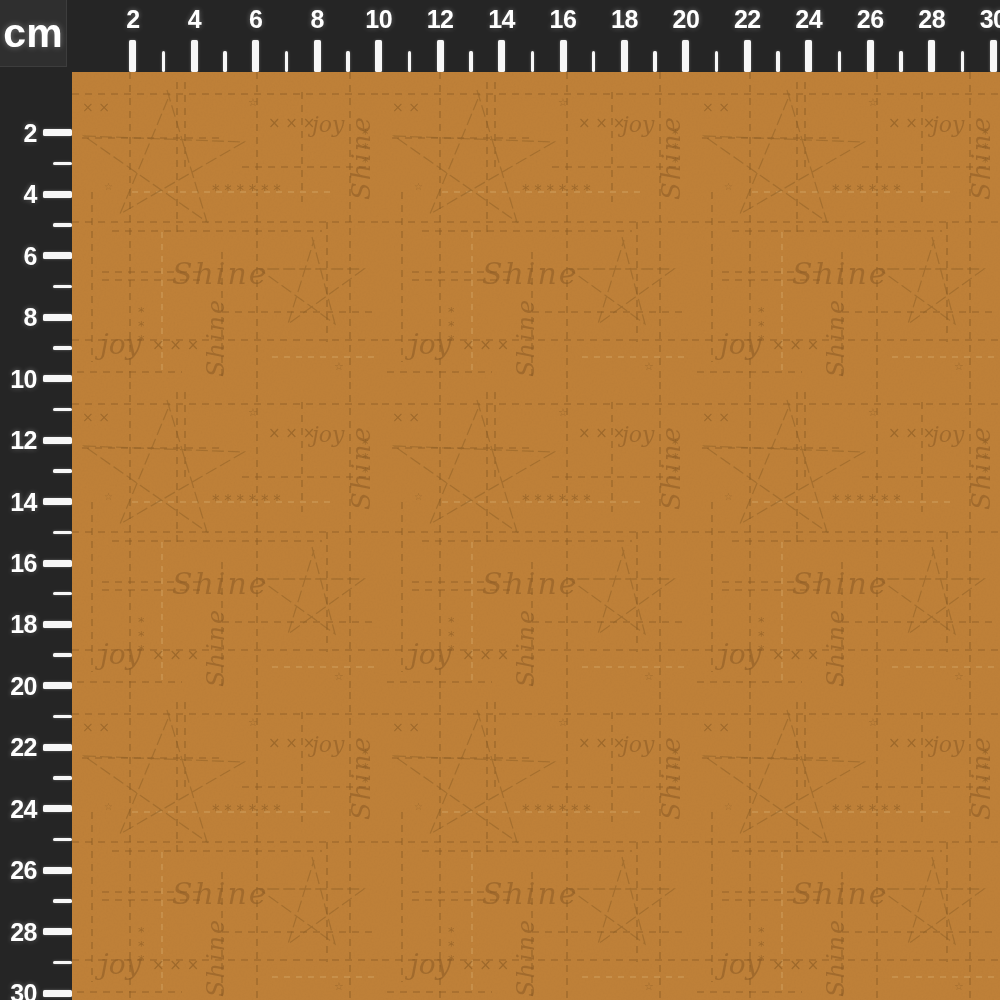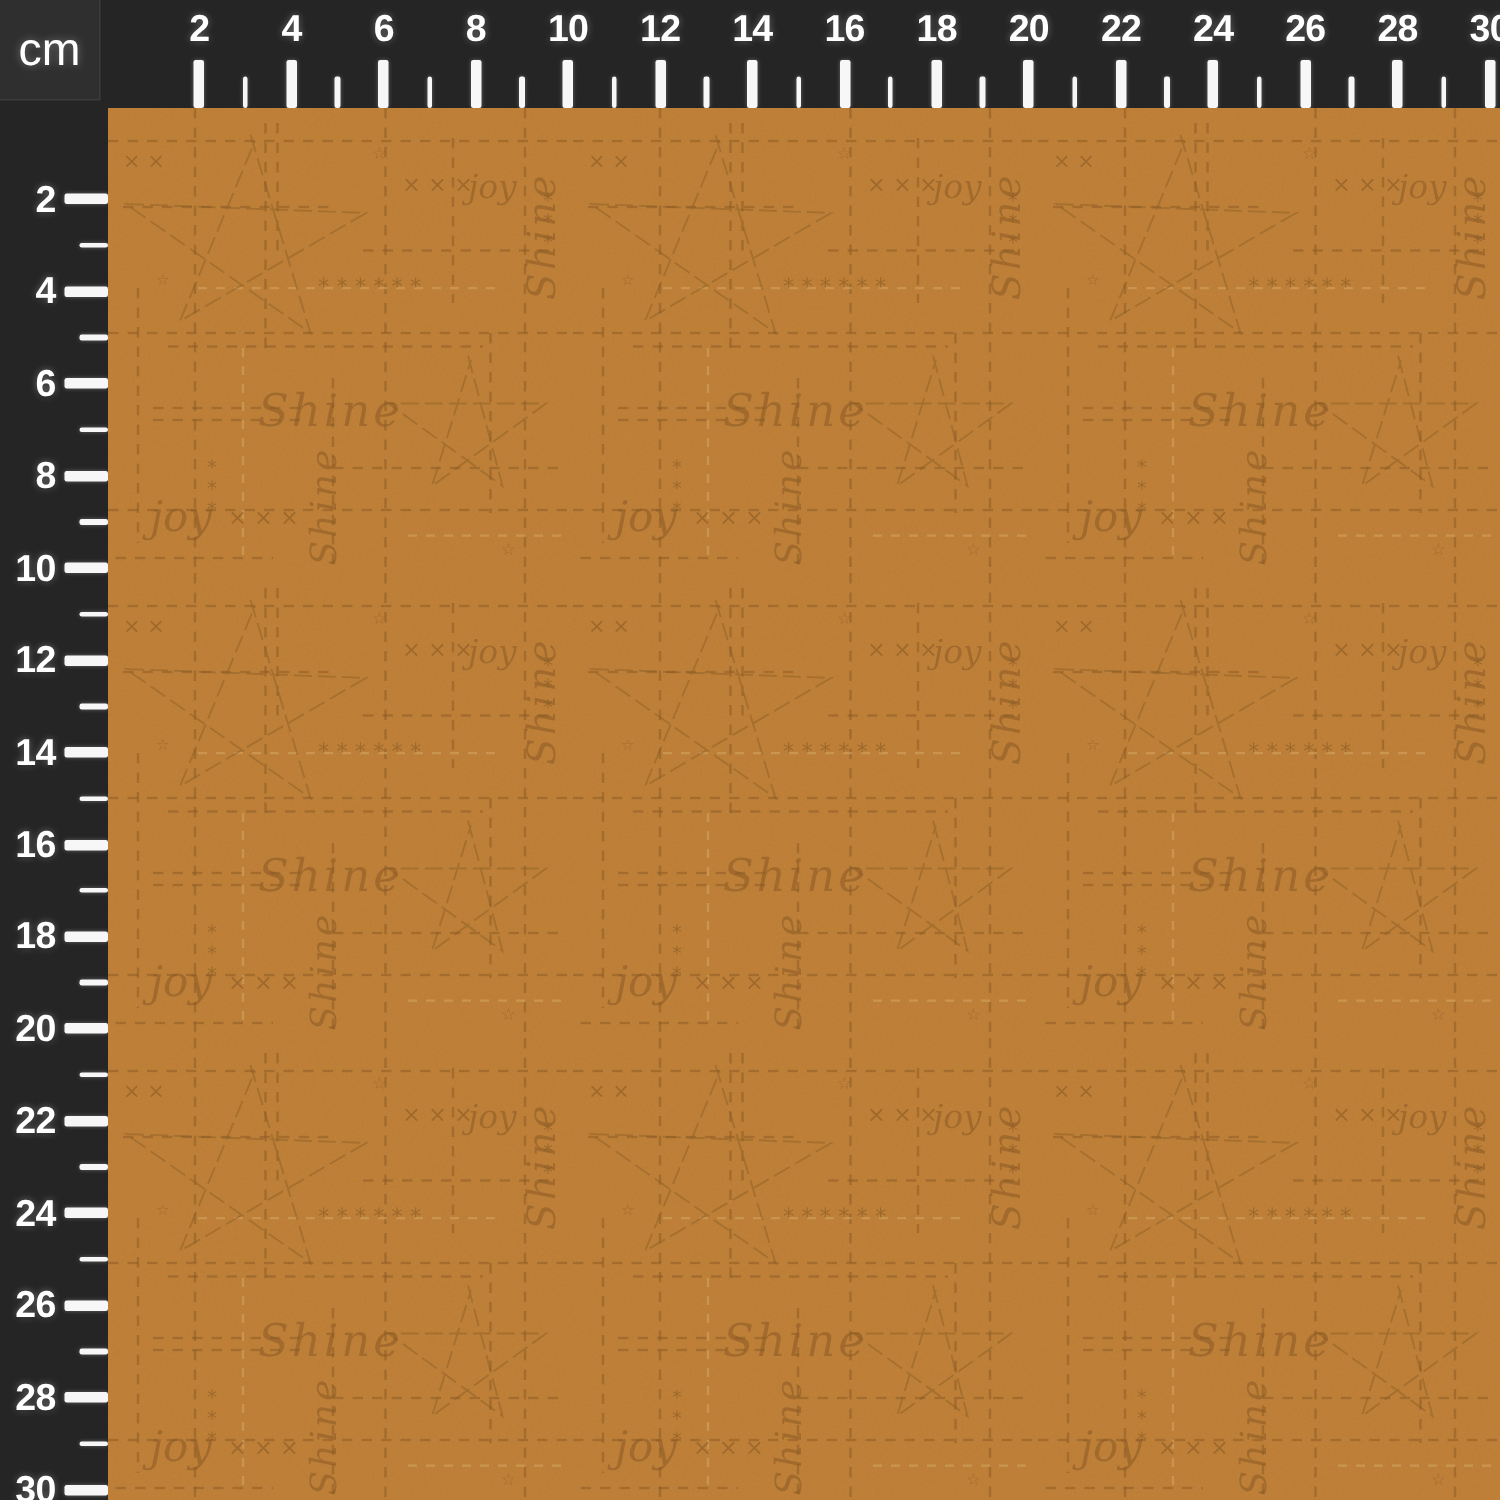--- a/index.html
+++ b/index.html
@@ -17,21 +17,21 @@
     background:var(--strip-bg,#252525);overflow:hidden;z-index:2;
   }
   .corner{
     position:absolute;left:0;top:0;width:66px;height:66px;z-index:3;
     background:var(--corner-bg,#2f2f2f);
     border-right:1px solid rgba(255,255,255,.07);
     border-bottom:1px solid rgba(255,255,255,.07);
     display:flex;align-items:center;justify-content:center;
   }
   .corner span{
-    color:var(--num,#fff);font-size:31px;font-weight:400;
+    color:var(--num,#fff);font-size:41px;font-weight:700;
     text-shadow:0 0 6px rgba(255,255,255,.35);
   }
   .tick-v{
     position:absolute;bottom:0;width:3.5px;height:21px;
     background:var(--tick,#f7f7f7);border-radius:1.5px;
     box-shadow:0 0 3px rgba(255,255,255,.3);
   }
   .tick-v.major{width:7px;height:32px;}
   .tick-h{
     position:absolute;right:0;height:3.5px;width:19px;

